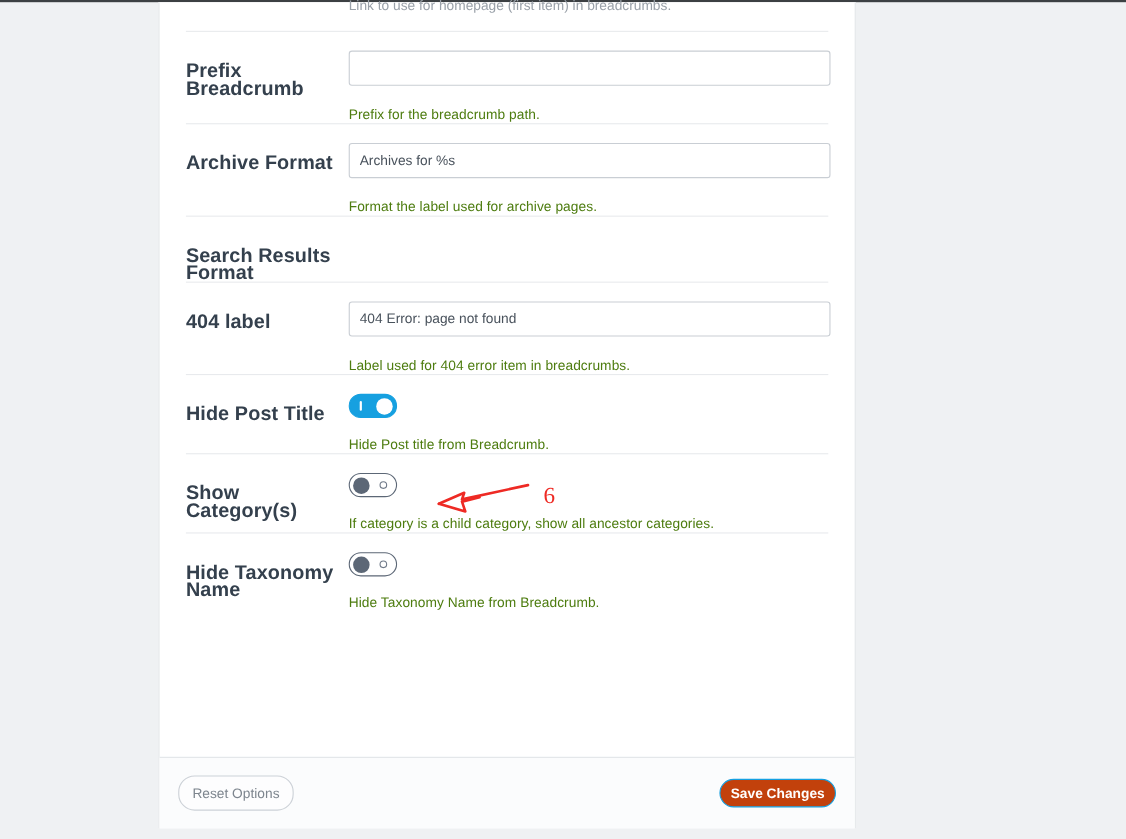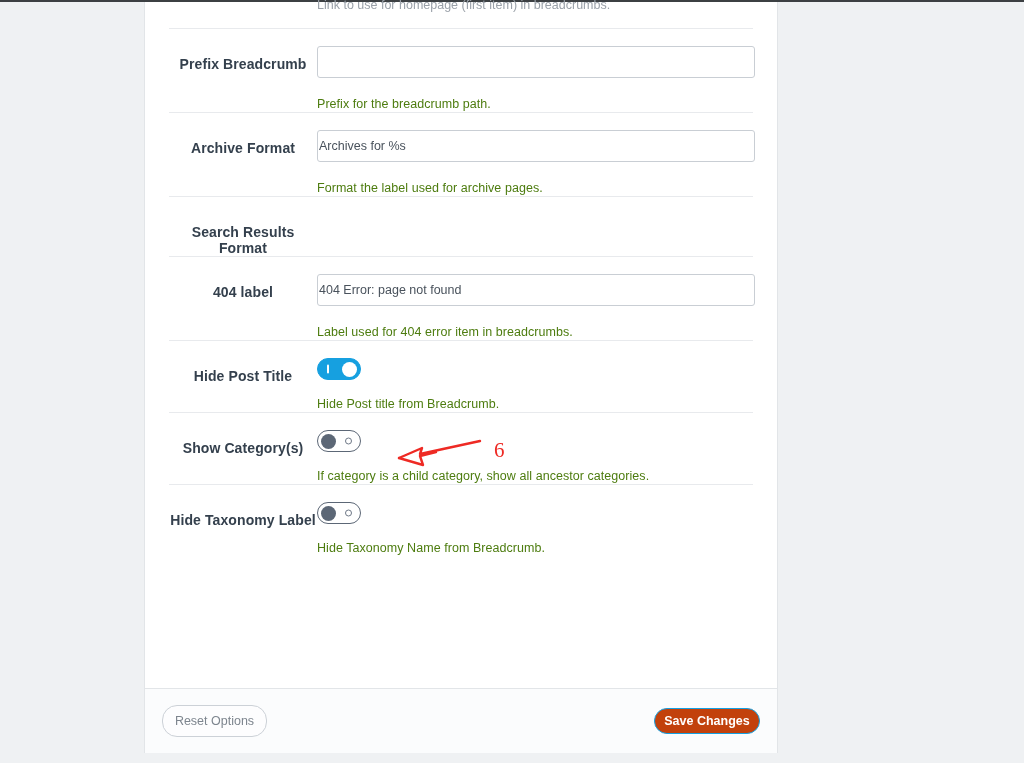--- a/index.html
+++ b/index.html
@@ -69,40 +69,39 @@
     background: #e8eaed;
   }
   .row-inner {
     display: flex;
     align-items: flex-start;
     padding-top: 18px;
   }
   .row-label {
     width: 148px;
     flex: 0 0 148px;
-    font-size: 14px;
+    font-size: 18px;
     font-weight: bold;
     color: #34404d;
     line-height: 16px;
     padding-top: 10px;
     letter-spacing: 0.1px;
-    text-align: center;
   }
   .row-field {
     flex: 1 1 auto;
     min-width: 0;
   }
 
   
   .text-input {
     display: block;
     box-sizing: border-box;
     width: 438px;
     height: 32px;
-    padding: 0 1px;
+    padding: 0 9px;
     border: 1px solid #c9ced4;
     border-radius: 3px;
     background: #fff;
     font-family: "Liberation Sans", sans-serif;
     font-size: 12.5px;
     color: #49525c;
     outline: none;
   }
   .text-input::placeholder { color: #b6bcc3; }
 
@@ -327,21 +326,21 @@
               <span class="glyph"></span>
             </span>
             <div class="help tight">If category is a child category, show all ancestor categories.</div>
           </div>
         </div>
       </div>
 
       <div class="row">
         <div class="sep"></div>
         <div class="row-inner">
-          <div class="row-label">Hide Taxonomy Label</div>
+          <div class="row-label">Hide Taxonomy Name</div>
           <div class="row-field">
             <span class="switch off">
               <span class="knob"></span>
               <span class="glyph"></span>
             </span>
             <div class="help tight">Hide Taxonomy Name from Breadcrumb.</div>
           </div>
         </div>
       </div>
 

